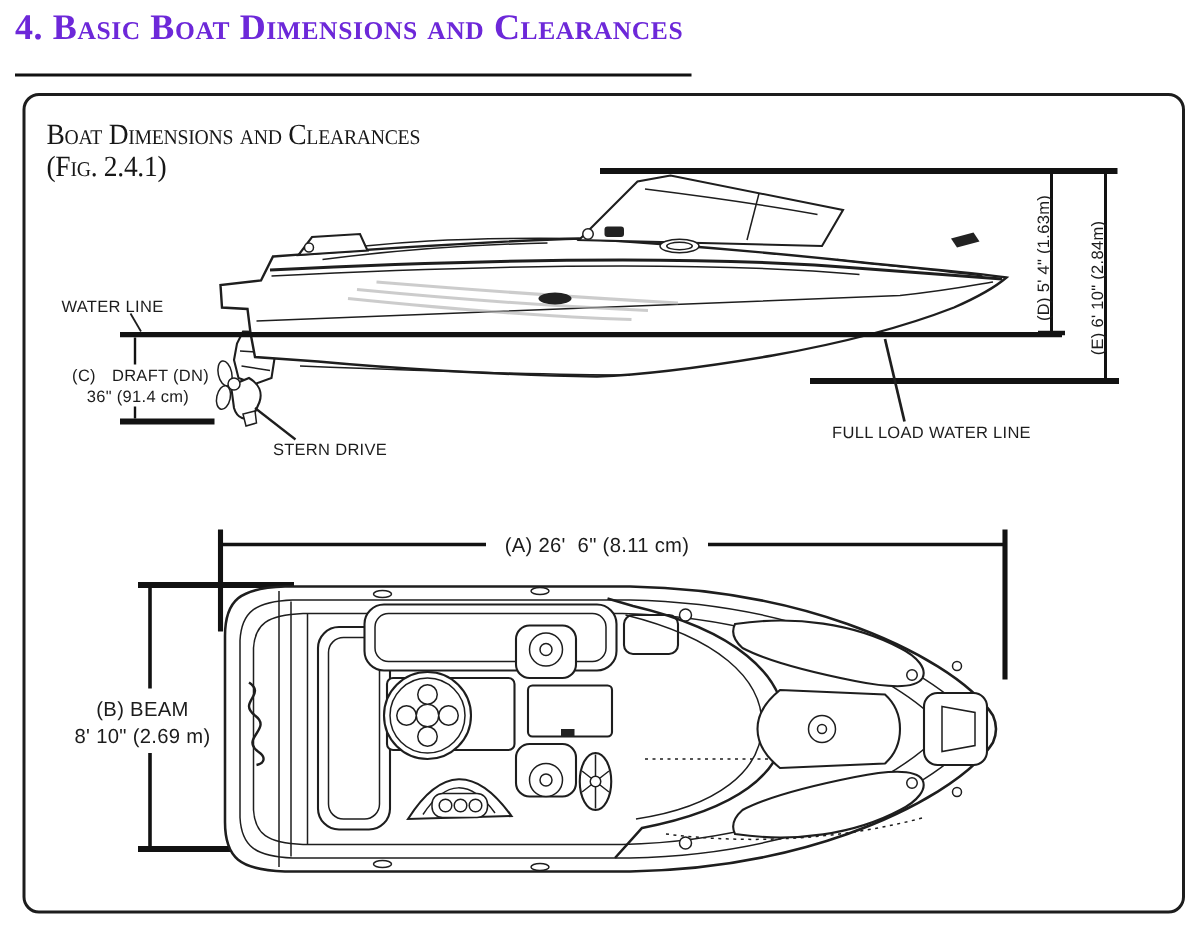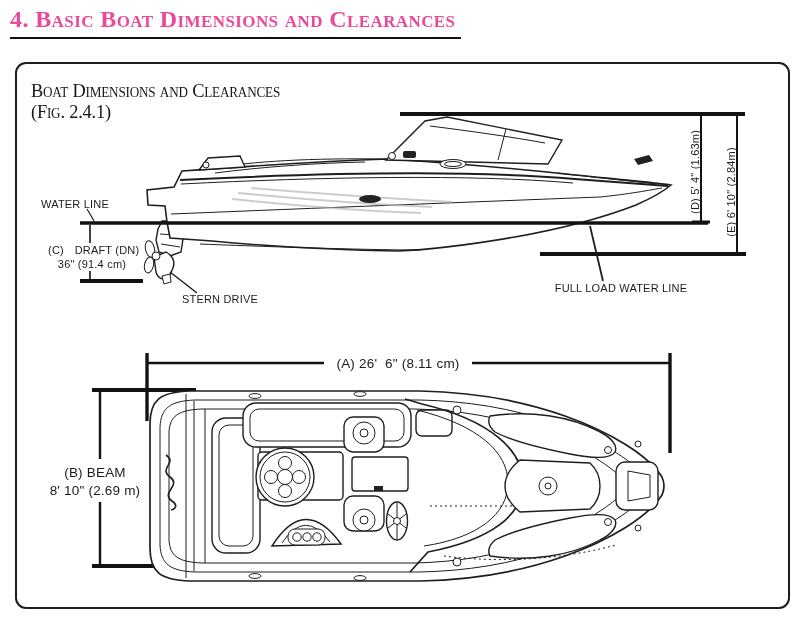--- a/index.html
+++ b/index.html
@@ -2,22 +2,22 @@
 <html><head>
 <meta charset="utf-8">
 <style>
   html,body{margin:0;padding:0;background:#ffffff;}
   body{width:800px;height:619px;position:relative;overflow:hidden;
        font-family:"Liberation Sans",sans-serif;color:#1b1b1b;}
   .page-title{
     position:absolute;left:10px;top:6px;
     font-family:"Liberation Serif",serif;
     font-variant:small-caps;font-weight:bold;
-    font-size:24px;letter-spacing:.4px;color:#ec4899;
-    border-bottom:2.3px solid #111;padding:0 6px 4px 0;
+    font-size:24px;letter-spacing:.4px;color:#6d28d9;
+    border-bottom:2.3px solid #111;padding:0 6px 16px 0;
     white-space:nowrap;
   }
   .fig-box{
     position:absolute;left:15px;top:62px;width:771px;height:543px;
     border:2.2px solid #1d1d1d;border-radius:11px;background:transparent;
   }
   .fig-heading{
     position:absolute;left:31px;top:80px;
     font-family:"Liberation Serif",serif;font-variant:small-caps;
     font-size:19.5px;line-height:1.1;color:#171717;letter-spacing:-.2px;

